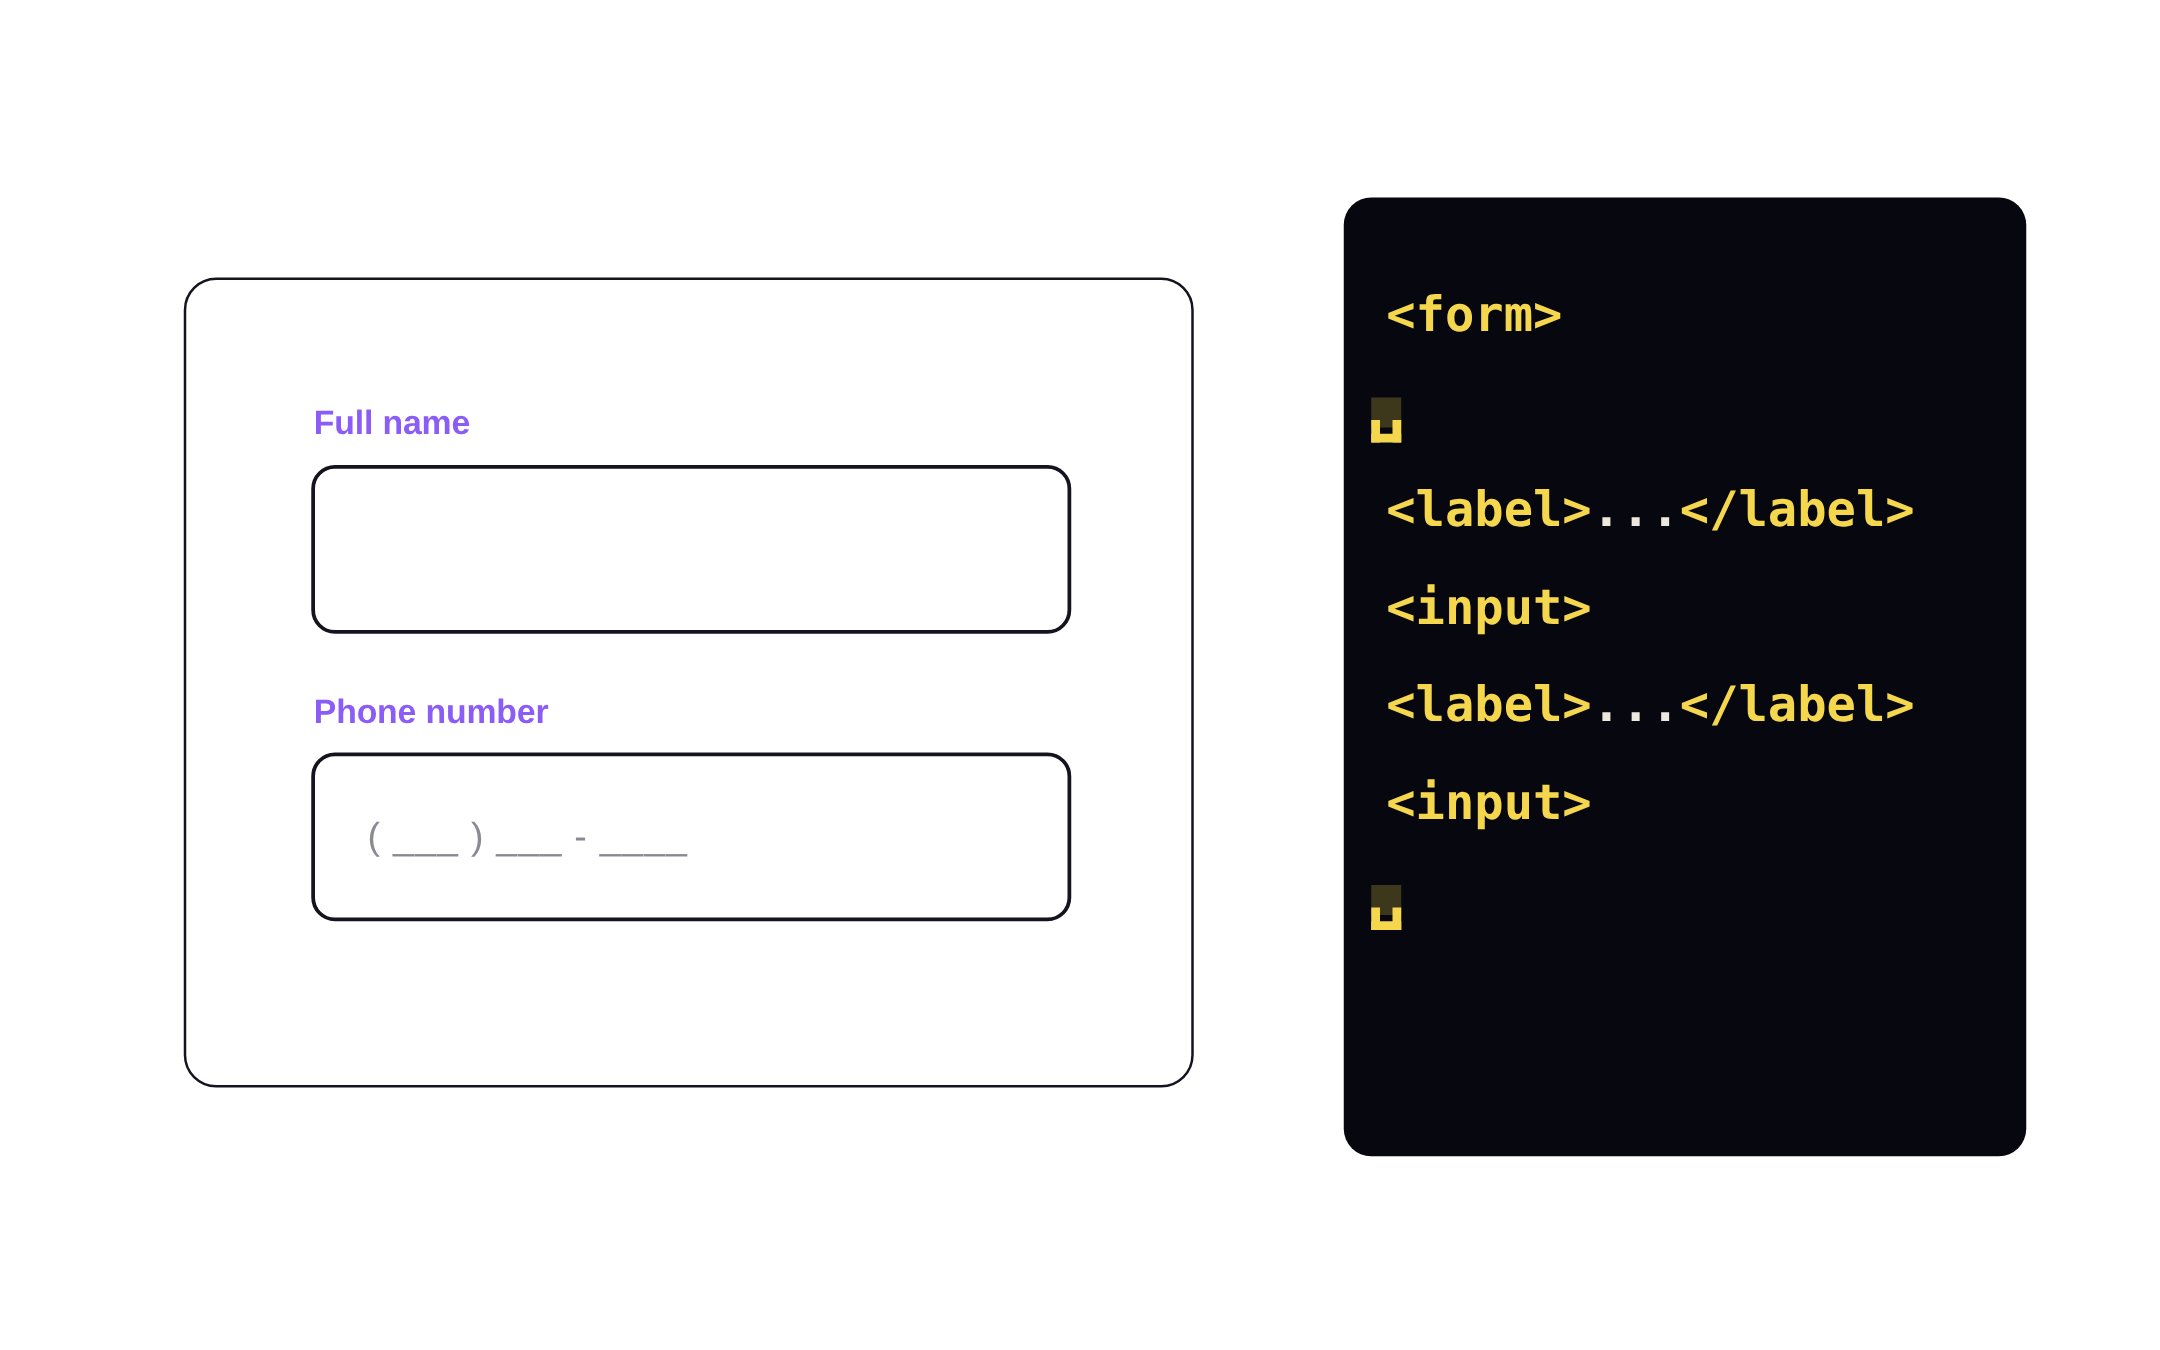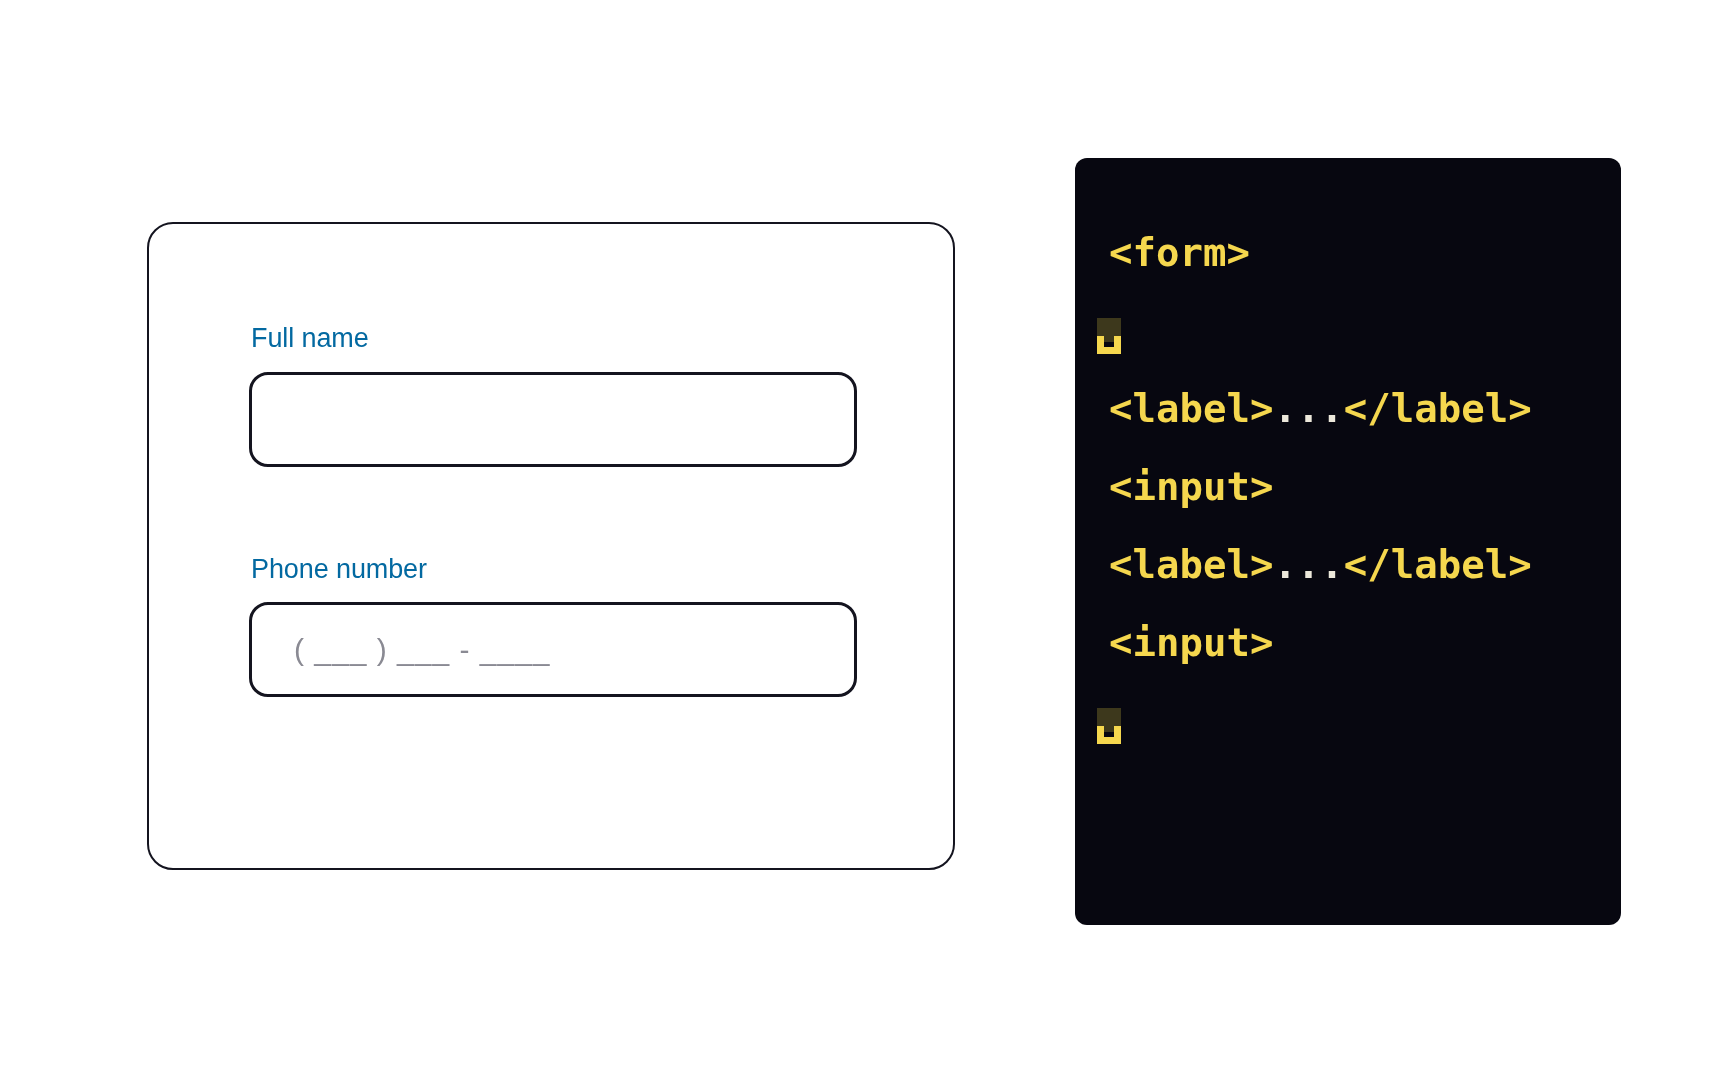--- a/index.html
+++ b/index.html
@@ -37,66 +37,66 @@
   .fields {
     position: absolute;
     left: 100px;
     top: 100px;
     width: 608px;
   }
 
   .field-label {
     display: block;
     font-size: 27px;
-    font-weight: 400;
-    color: #0369a1;
+    font-weight: 700;
+    color: #8b5cf6;
     letter-spacing: -0.1px;
     line-height: 1.1;
     margin: 0 0 18px 2px;
   }
 
   .field-input {
     box-sizing: border-box;
     width: 608px;
-    height: 95px;
+    height: 135px;
     border: 3px solid #14141f;
     border-radius: 19px;
     background: #ffffff;
     display: flex;
     align-items: center;
     padding: 16px 42px;
   }
 
   .field-input.second {
     margin-top: 0;
   }
 
   .field-group + .field-group {
-    margin-top: 88px;
+    margin-top: 48px;
   }
 
   .placeholder {
     font-family: "Liberation Sans", sans-serif;
     font-size: 30px;
     font-weight: 400;
     color: #8a8a93;
     letter-spacing: 1px;
     white-space: pre;
     user-select: none;
   }
 
   
   .code-panel {
     position: absolute;
     left: 1075px;
     top: 158px;
     width: 546px;
     height: 767px;
     background: #070710;
-    border-radius: 12px;
+    border-radius: 22px;
     overflow: hidden;
   }
 
   .code-lines {
     position: absolute;
     left: 0;
     top: 55px;
     width: 100%;
   }
 

